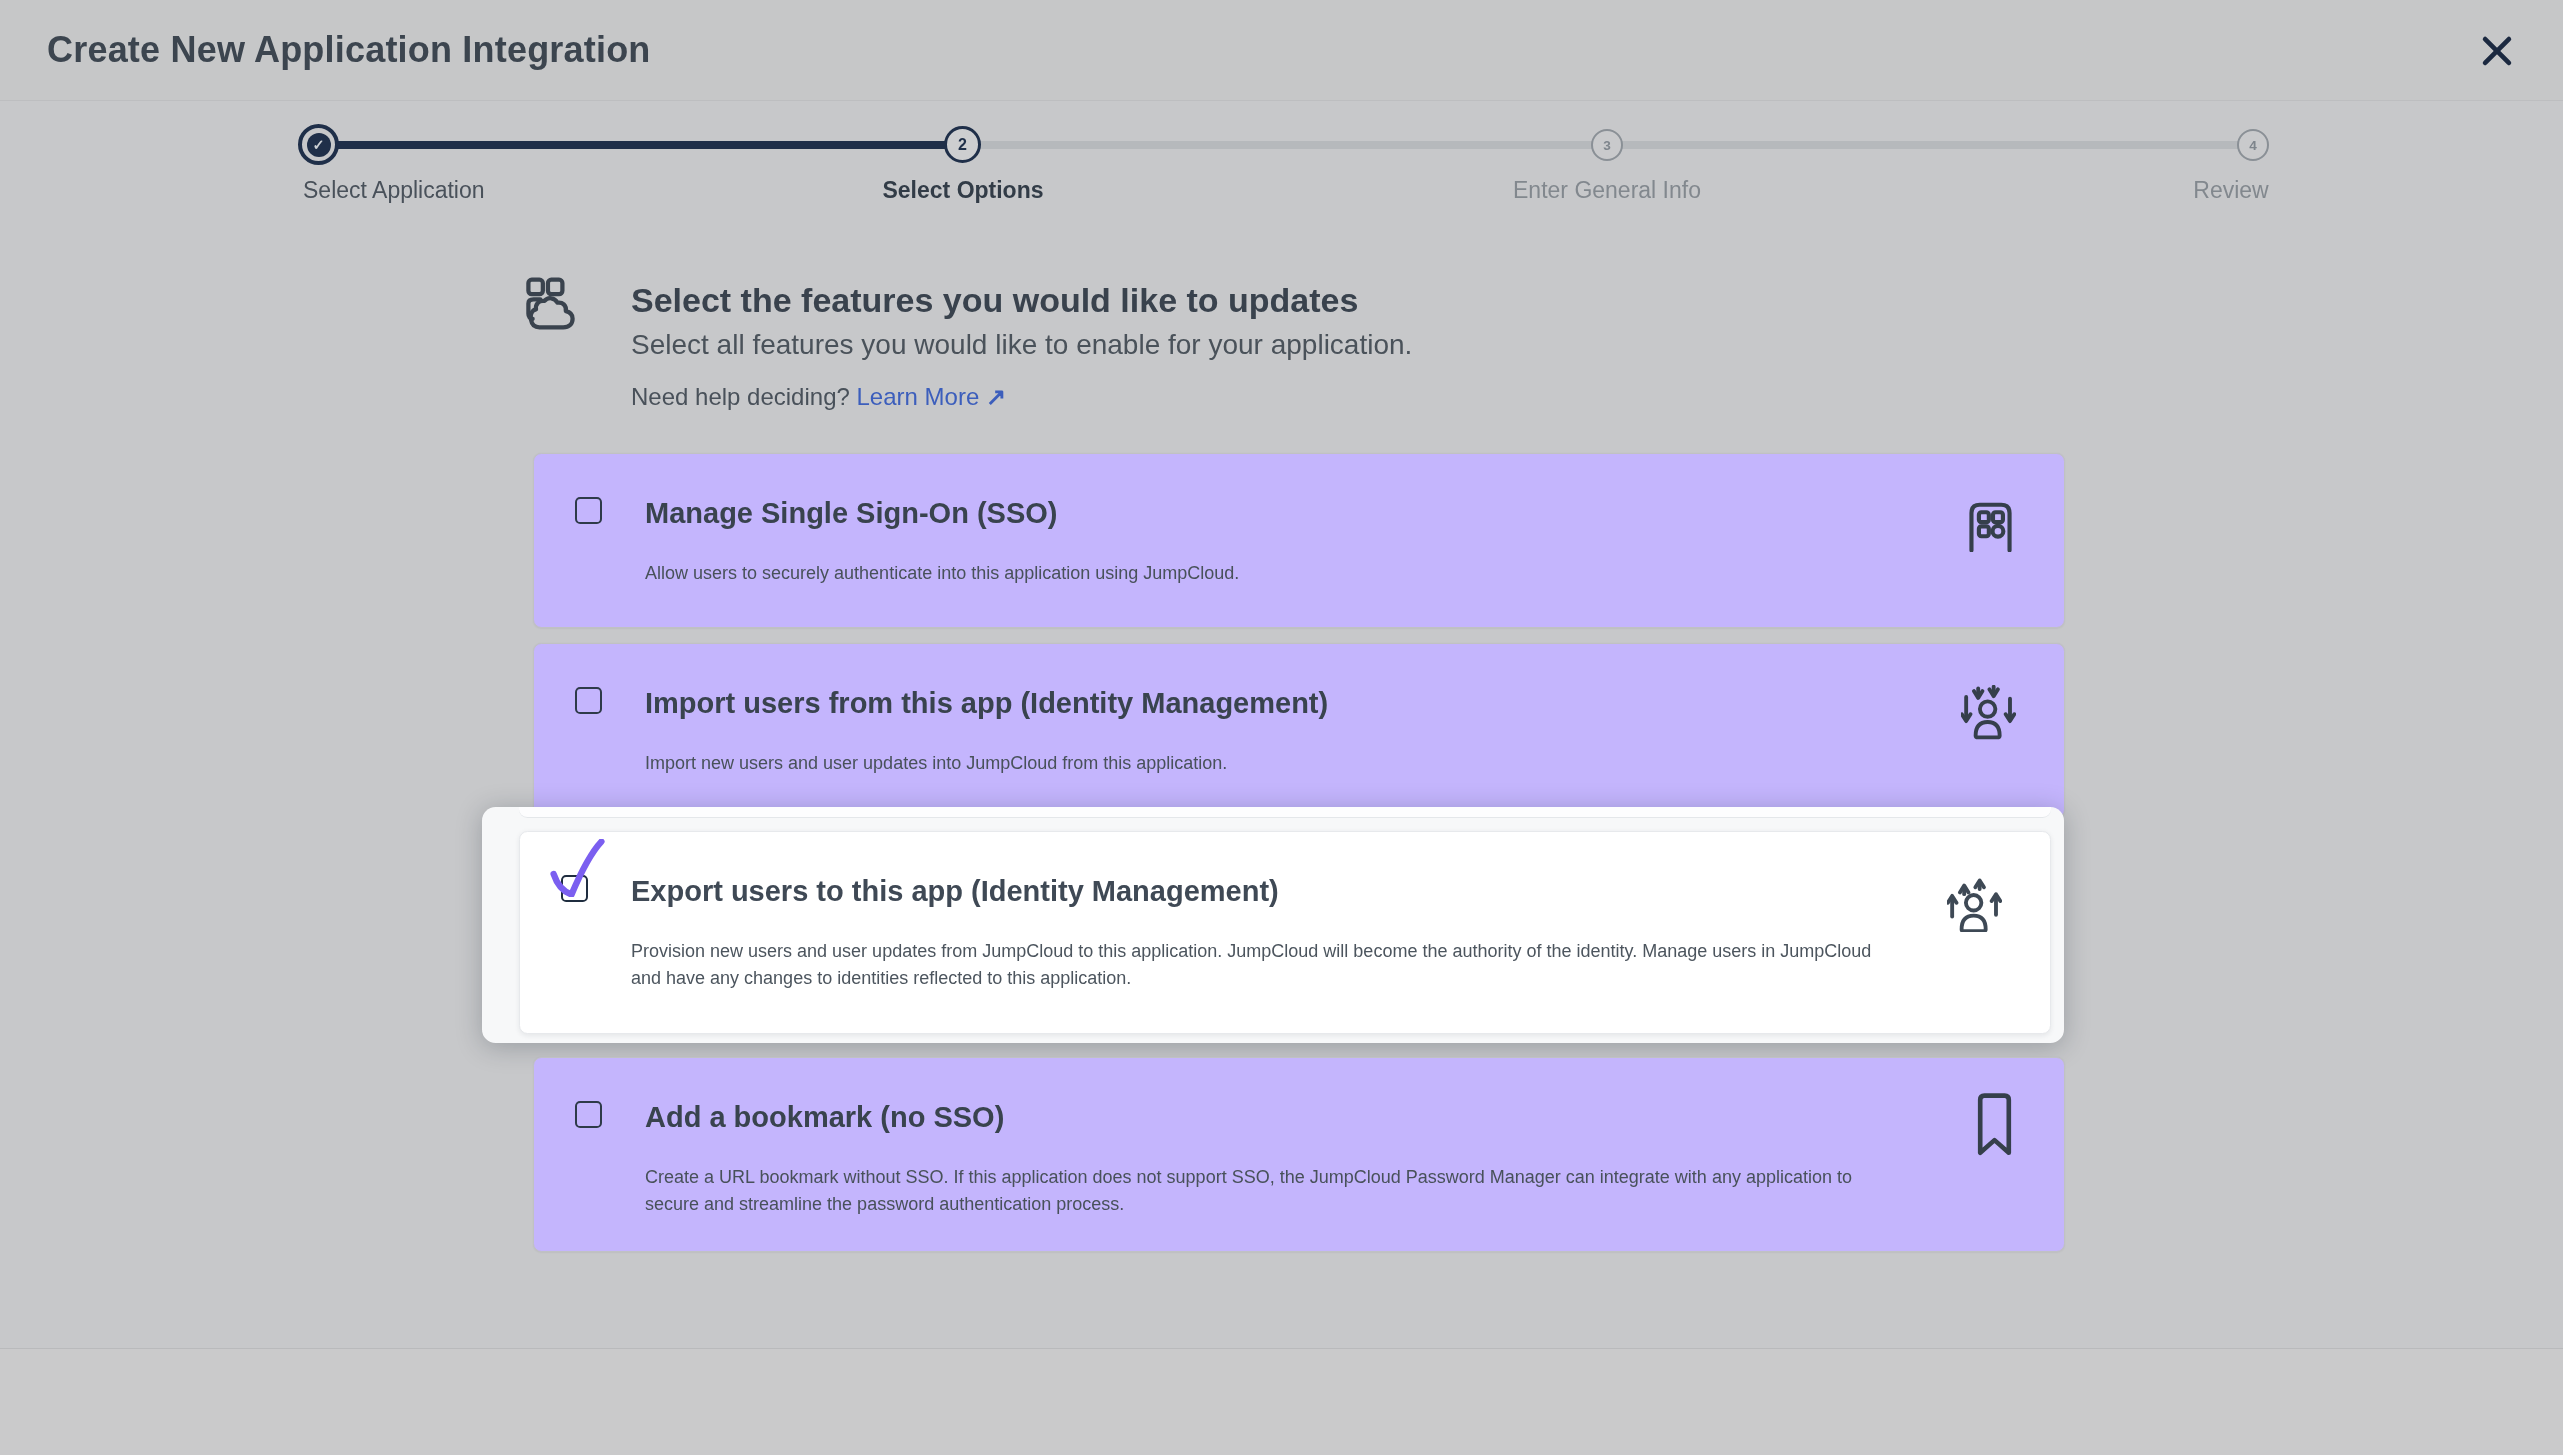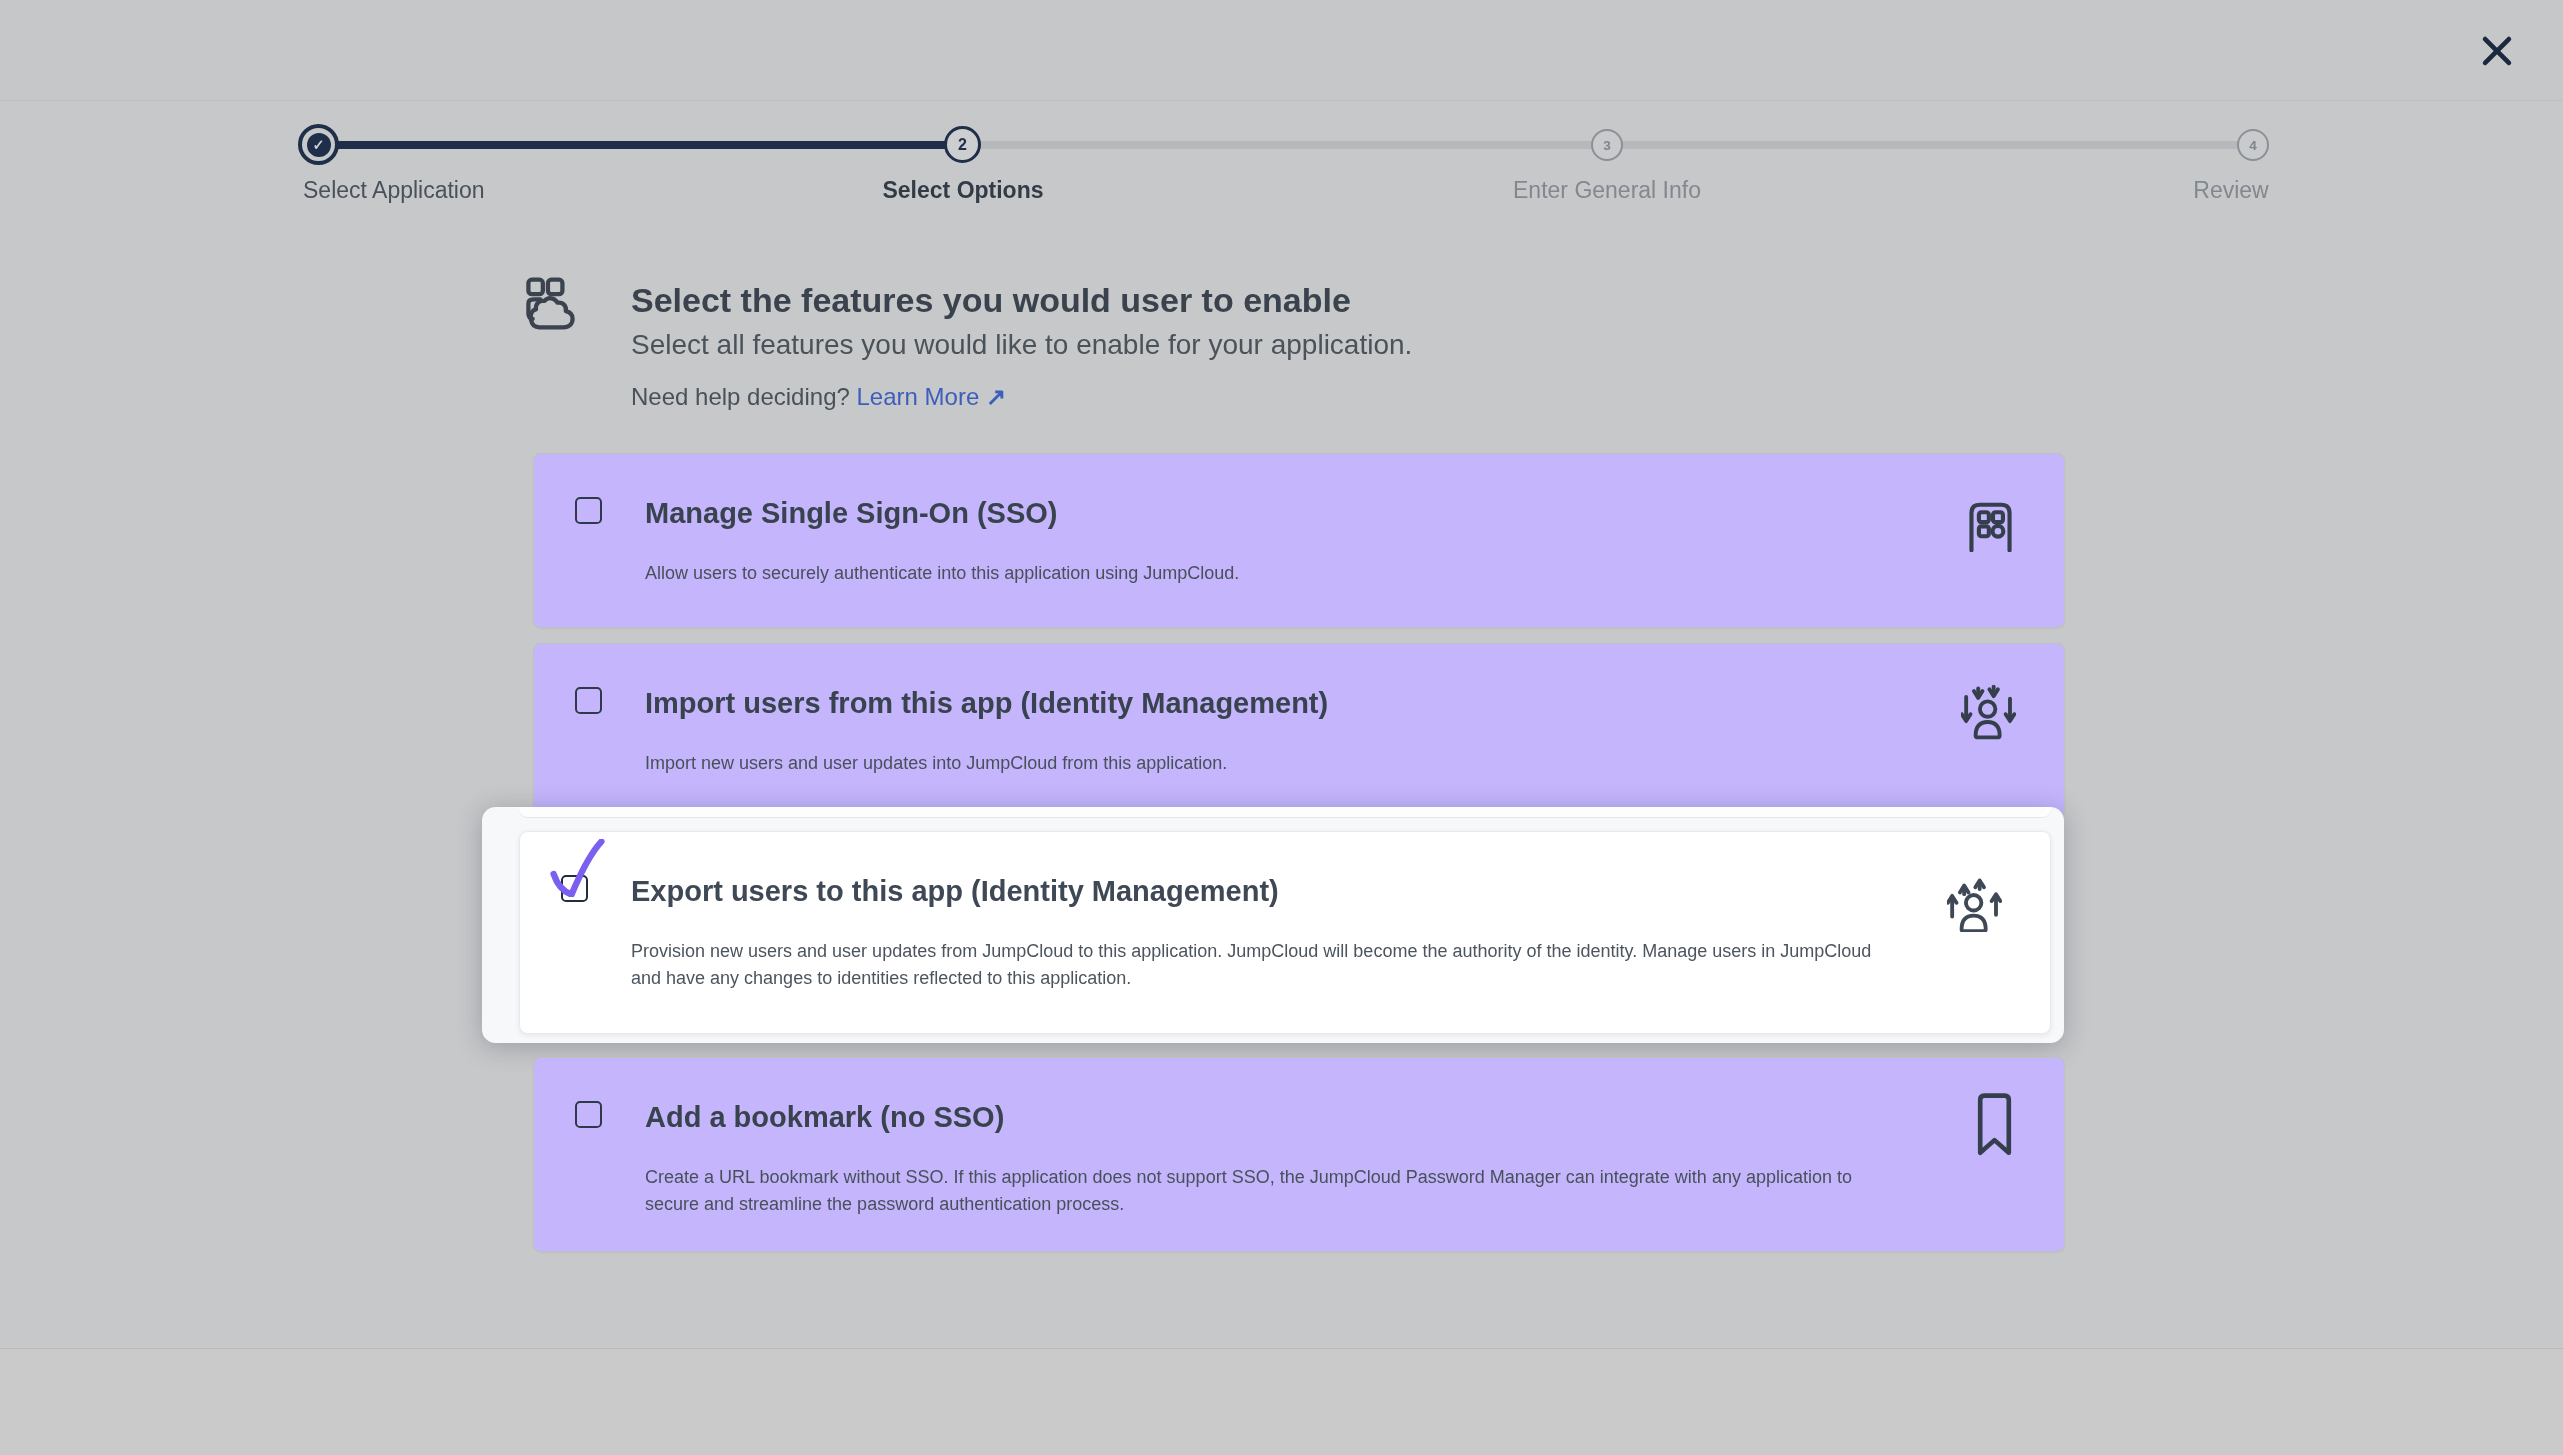--- a/index.html
+++ b/index.html
@@ -81,20 +81,21 @@
     background:#cacacb; border-top:0.9px solid #b9babc;
   }
   svg { display:block; }
 </style>
 </head>
 <body>
 
 <div id="screen">
 
   <div class="modal-header">
+    <div class="modal-title">Create New Application Integration</div>
     <button class="close-btn">
       <span>
         <svg width="34" height="34" viewBox="0 0 40 40">
           <line x1="6" y1="6" x2="34" y2="34" stroke="#1b2940" stroke-width="5.5" stroke-linecap="round"></line>
           <line x1="34" y1="6" x2="6" y2="34" stroke="#1b2940" stroke-width="5.5" stroke-linecap="round"></line>
         </svg>
       </span>
     </button>
   </div>
 
@@ -116,21 +117,21 @@
   </div>
 
   <div class="section-icon">
     <svg width="51" height="55" viewBox="0 0 60 64" fill="none" stroke="#3a434e" stroke-width="5" stroke-linecap="round" stroke-linejoin="round">
       <rect x="4" y="4" width="17" height="17" rx="4"></rect>
       <rect x="27" y="4" width="17" height="17" rx="4"></rect>
       <path d="M18,27 L10,27 Q4,27 4,32 L4,44 Q4,49 9,50"></path>
       <path d="M17,60 L45,60 C52,60 56,56 56,50 C56,45 53,42 48,41 C49,34 44,30 38,31 C35,25 27,24 23,29 C16,28 12,33 13,39 C8,40 6,45 7,51 C8,57 11,60 17,60 Z"></path>
     </svg>
   </div>
-  <div class="heading">Select the features you would user to enable</div>
+  <div class="heading">Select the features you would like to updates</div>
   <div class="subheading">Select all features you would like to enable for your application.</div>
   <div class="helpline">
     <span>Need help deciding? </span><a class="learn-link">Learn More</a>
     <span class="link-arrow">↗</span>
   </div>
 
   <div class="card card-1">
     <div class="cb"></div>
     <div class="card-title">Manage Single Sign-On (SSO)</div>
     <div class="card-desc">Allow users to securely authenticate into this application using JumpCloud.</div>

